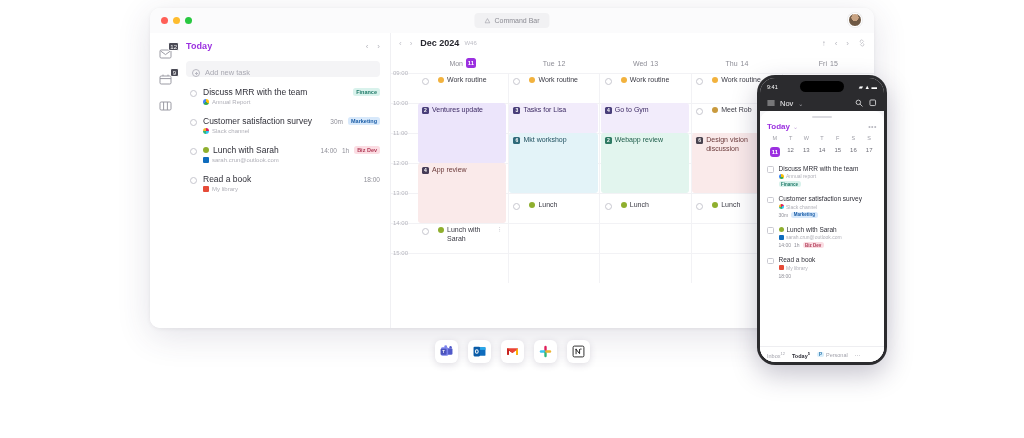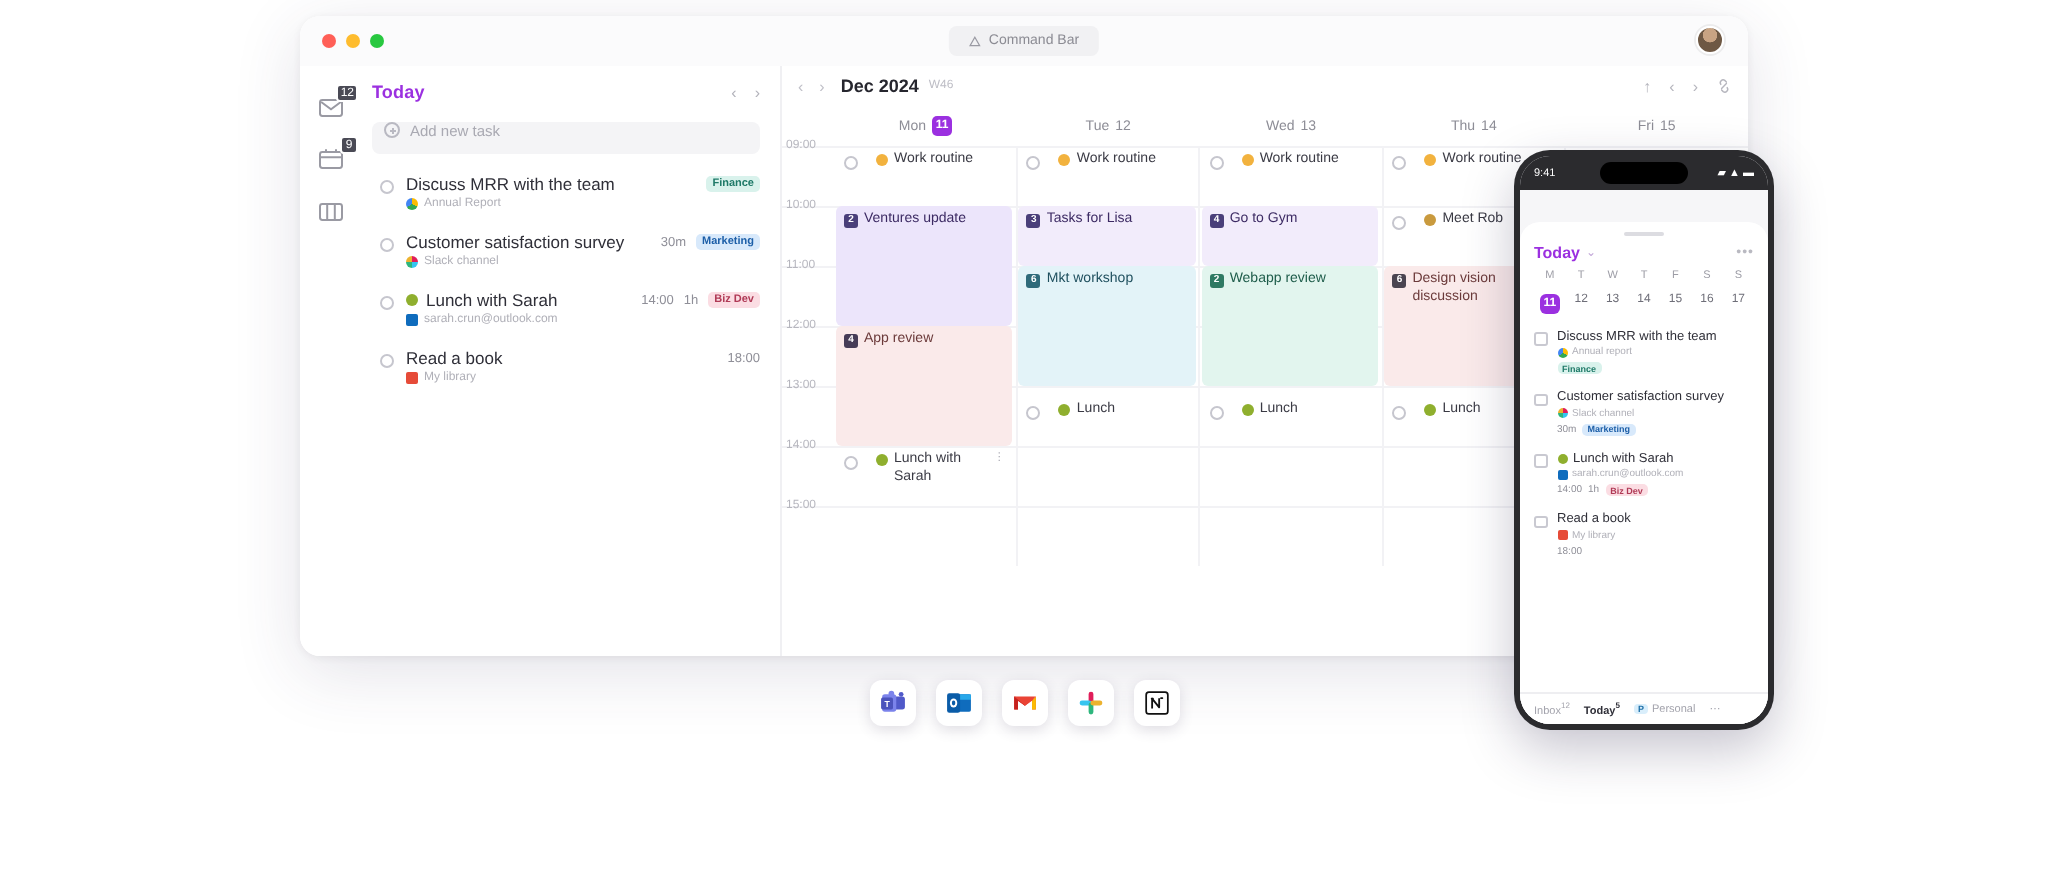--- a/index.html
+++ b/index.html
@@ -70,21 +70,21 @@
   
   #task-pane { width: 206px; padding: 0 10px 0 2px; }
   #task-head {
     display: flex; align-items: center; height: 26px;
   }
   #today-label { font-size: 9px; font-weight: bold; color: #9b30e0; letter-spacing: .1px; }
   #task-nav { margin-left: auto; display: flex; gap: 9px; color: #b3b3bb; font-size: 8px; }
   #task-nav span { cursor: pointer; }
 
   #add-task {
-    display: flex; align-items: flex-start; gap: 5px;
+    display: flex; align-items: flex-end; gap: 5px;
     height: 16px; margin: 2px 0 10px 0; padding: 0 6px;
     background: #f4f4f6; border-radius: 4px;
     font-size: 7.5px; color: #a9a9b2;
   }
   .plus-circle {
     width: 8px; height: 8px; border-radius: 50%;
     border: 1px solid #b9b9c2; position: relative; flex: none;
   }
   .plus-circle:before, .plus-circle:after {
     content: ""; position: absolute; background: #b9b9c2;
@@ -564,20 +564,36 @@
 
   </div>
 </div>
 
 <div id="phone">
   <div id="phone-screen">
     <div id="status-bar">
       <span>9:41</span>
       <div id="notch"></div>
       <span class="sb-right">▰ ▲ ▬</span>
+    </div>
+    <div id="phone-topbar">
+      <svg width="8" height="8" viewBox="0 0 10 10">
+        <path d="M1 2.5H9M1 5H9M1 7.5H9" stroke="#e8e8ea" stroke-width="1" stroke-linecap="round"></path>
+      </svg>
+      <span>Nov</span>
+      <span style="font-size:6px;color:#a0a0a6">⌄</span>
+      <span class="ph-right">
+        <svg width="8" height="8" viewBox="0 0 10 10">
+          <circle cx="4.2" cy="4.2" r="2.8" fill="none" stroke="#e8e8ea" stroke-width="1"></circle>
+          <path d="M6.4 6.4 L9 9" stroke="#e8e8ea" stroke-width="1" stroke-linecap="round"></path>
+        </svg>
+        <svg width="8" height="8" viewBox="0 0 10 10">
+          <rect x="1.2" y="1.2" width="7" height="7" rx="1.2" fill="none" stroke="#e8e8ea" stroke-width="1"></rect>
+        </svg>
+      </span>
     </div>
 
     <div id="phone-sheet">
       <div id="sheet-grab"></div>
       <div id="ph-today-row">
         <span id="ph-today">Today</span>
         <span style="font-size:6px;color:#c2a7d8">⌄</span>
         <span id="ph-dots">•••</span>
       </div>
       <div id="ph-dow">

